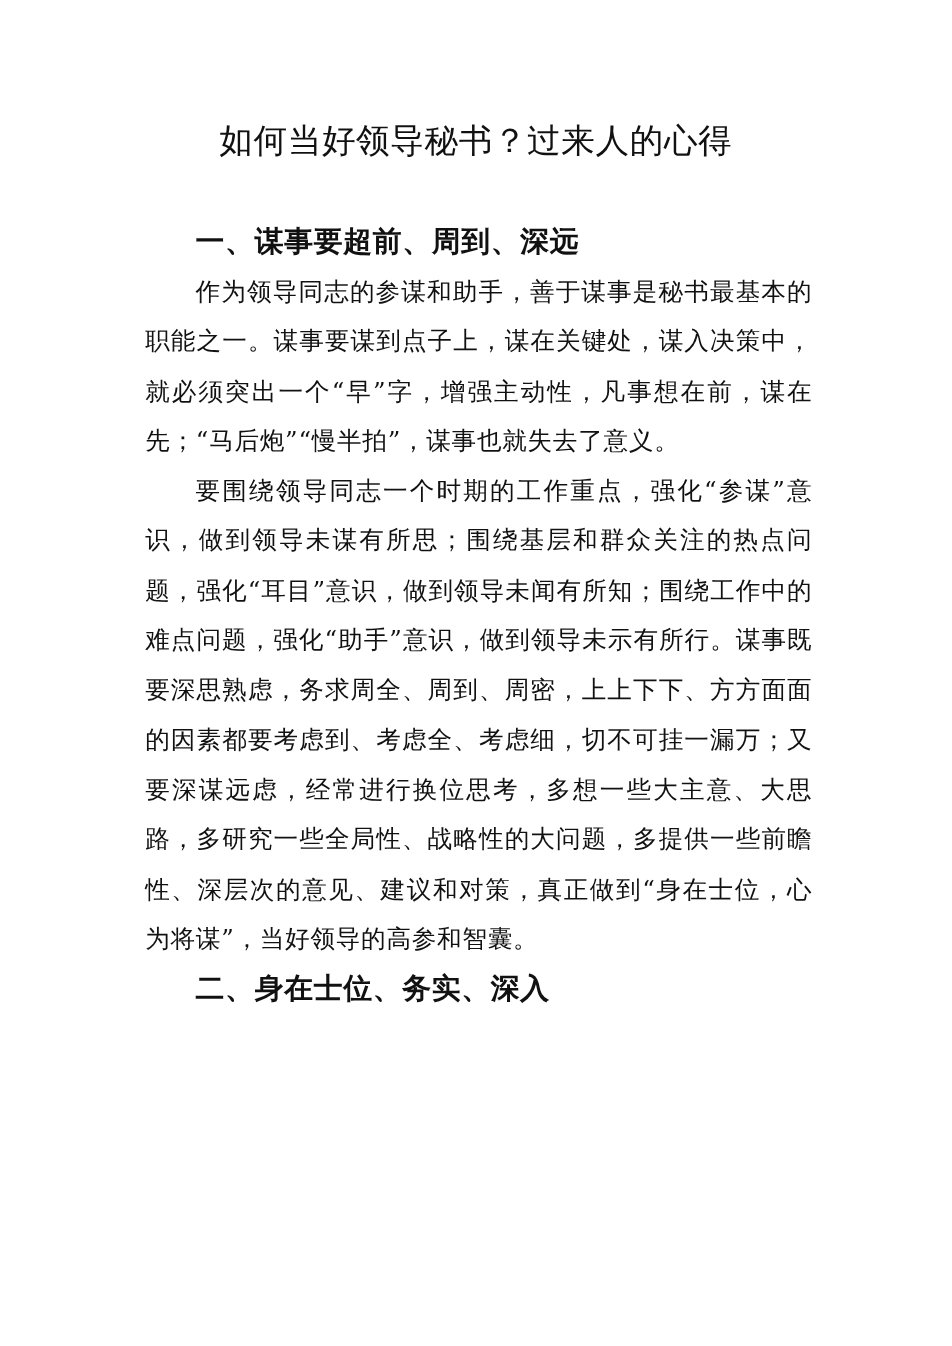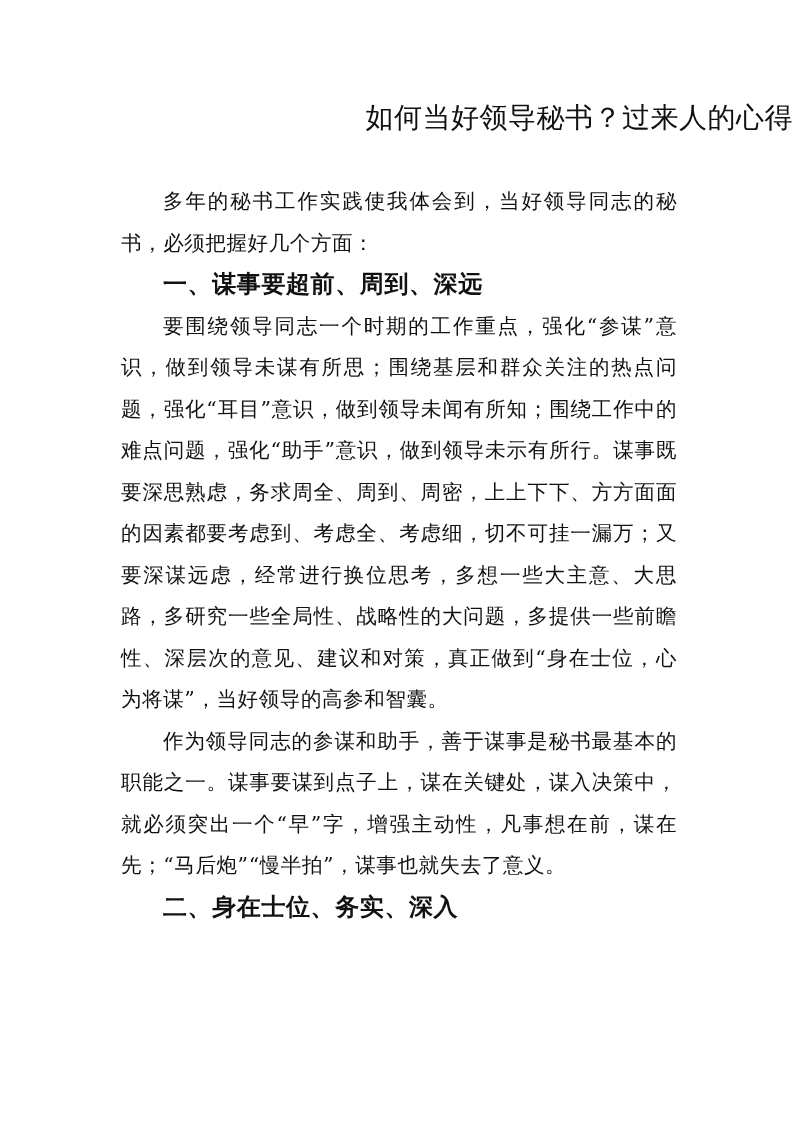--- a/index.html
+++ b/index.html
@@ -1,28 +1,27 @@
 <!DOCTYPE html>
 <html><head>
 <meta charset="utf-8">
 <style>
   html, body { margin: 0; padding: 0; background: #ffffff; }
   body { width: 793px; height: 1122px; position: relative; overflow: hidden;
          font-family: "DejaVu Serif", "Liberation Serif", serif; color: #111; }
-  .title { position: absolute; top: 98px; left: 0; width: 793px; text-align: right;
+  .title { position: absolute; top: 98px; left: 0; width: 793px; text-align: center;
            font-size: 28px; letter-spacing: 0.5px; line-height: 40px; }
   .body { position: absolute; top: 181px; left: 121px; width: 556px;
           font-size: 20.5px; line-height: 41.5px; letter-spacing: 0.6px; }
   .body p { margin: 0; text-indent: 42px; text-align: justify; text-align-last: left; }
   .body p.h { font-family: "DejaVu Sans", "Liberation Sans", sans-serif; font-weight: bold; font-size: 24px; }
 </style>
 </head>
 <body>
 
 <div class="title">如何当好领导秘书？过来人的心得</div>
 
 <div class="body">
-  <p>多年的秘书工作实践使我体会到，当好领导同志的秘书，必须把握好几个方面：</p>
   <p class="h">一、谋事要超前、周到、深远</p>
+  <p>作为领导同志的参谋和助手，善于谋事是秘书最基本的职能之一。谋事要谋到点子上，谋在关键处，谋入决策中，就必须突出一个“早”字，增强主动性，凡事想在前，谋在先；“马后炮”“慢半拍”，谋事也就失去了意义。</p>
   <p>要围绕领导同志一个时期的工作重点，强化“参谋”意识，做到领导未谋有所思；围绕基层和群众关注的热点问题，强化“耳目”意识，做到领导未闻有所知；围绕工作中的难点问题，强化“助手”意识，做到领导未示有所行。谋事既要深思熟虑，务求周全、周到、周密，上上下下、方方面面的因素都要考虑到、考虑全、考虑细，切不可挂一漏万；又要深谋远虑，经常进行换位思考，多想一些大主意、大思路，多研究一些全局性、战略性的大问题，多提供一些前瞻性、深层次的意见、建议和对策，真正做到“身在士位，心为将谋”，当好领导的高参和智囊。</p>
-  <p>作为领导同志的参谋和助手，善于谋事是秘书最基本的职能之一。谋事要谋到点子上，谋在关键处，谋入决策中，就必须突出一个“早”字，增强主动性，凡事想在前，谋在先；“马后炮”“慢半拍”，谋事也就失去了意义。</p>
   <p class="h">二、身在士位、务实、深入</p>
 </div>
 
 </body></html>

